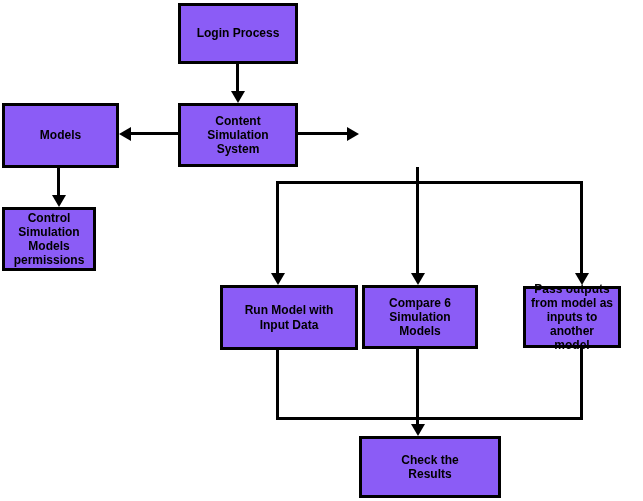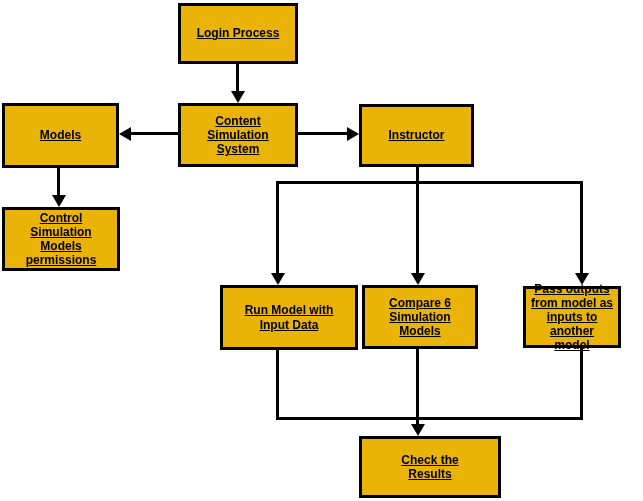--- a/index.html
+++ b/index.html
@@ -12,25 +12,24 @@
     width: 643px;
     height: 501px;
     background: #ffffff;
     font-family: "Liberation Sans", sans-serif;
     overflow: hidden;
   }
   .box {
     position: absolute;
     box-sizing: border-box;
     border: 3px solid #000000;
-    background: #eab308;
+    background: #8b5cf6;
     display: flex;
     align-items: center;
     justify-content: center;
-    text-decoration: underline;
   }
   .box .label {
     font-weight: bold;
     font-size: 12px;
     line-height: 1.17;
     color: #000000;
     text-align: center;
     white-space: pre-line;
   }
   .line {
@@ -55,21 +54,21 @@
   .arrow-right {
     border-top: 7px solid transparent;
     border-bottom: 7px solid transparent;
     border-left: 12px solid #000000;
   }
   
   #box-login        { left: 178px; top: 3px;   width: 120px; height: 61px; }
   #box-cms          { left: 178px; top: 103px; width: 120px; height: 64px; }
   #box-student      { left: 2px;   top: 103px; width: 117px; height: 65px; }
   #box-instructor   { left: 359px; top: 104px; width: 115px; height: 63px; }
-  #box-permissions  { left: 2px;   top: 207px; width: 118px; height: 64px; }
+  #box-permissions  { left: 2px;   top: 207px; width: 94px; height: 64px; }
   #box-run          { left: 220px; top: 285px; width: 138px; height: 65px; }
   #box-compare      { left: 362px; top: 285px; width: 116px; height: 64px; }
   #box-pass         { left: 523px; top: 286px; width: 98px; height: 62px; }
   #box-check        { left: 359px; top: 436px; width: 142px; height: 62px; }
 </style>
 </head>
 <body>
 
 <div id="canvas">
 
@@ -80,23 +79,20 @@
   <div class="box" id="box-cms">
     <span class="label">Content
 Simulation
 System</span>
   </div>
 
   <div class="box" id="box-student">
     <span class="label">Models</span>
   </div>
 
-  <div class="box" id="box-instructor">
-    <span class="label">Instructor</span>
-  </div>
 
   <div class="box" id="box-permissions">
     <span class="label">Control
 Simulation
 Models
 permissions</span>
   </div>
 
   <div class="box" id="box-run">
     <span class="label">Run Model with

